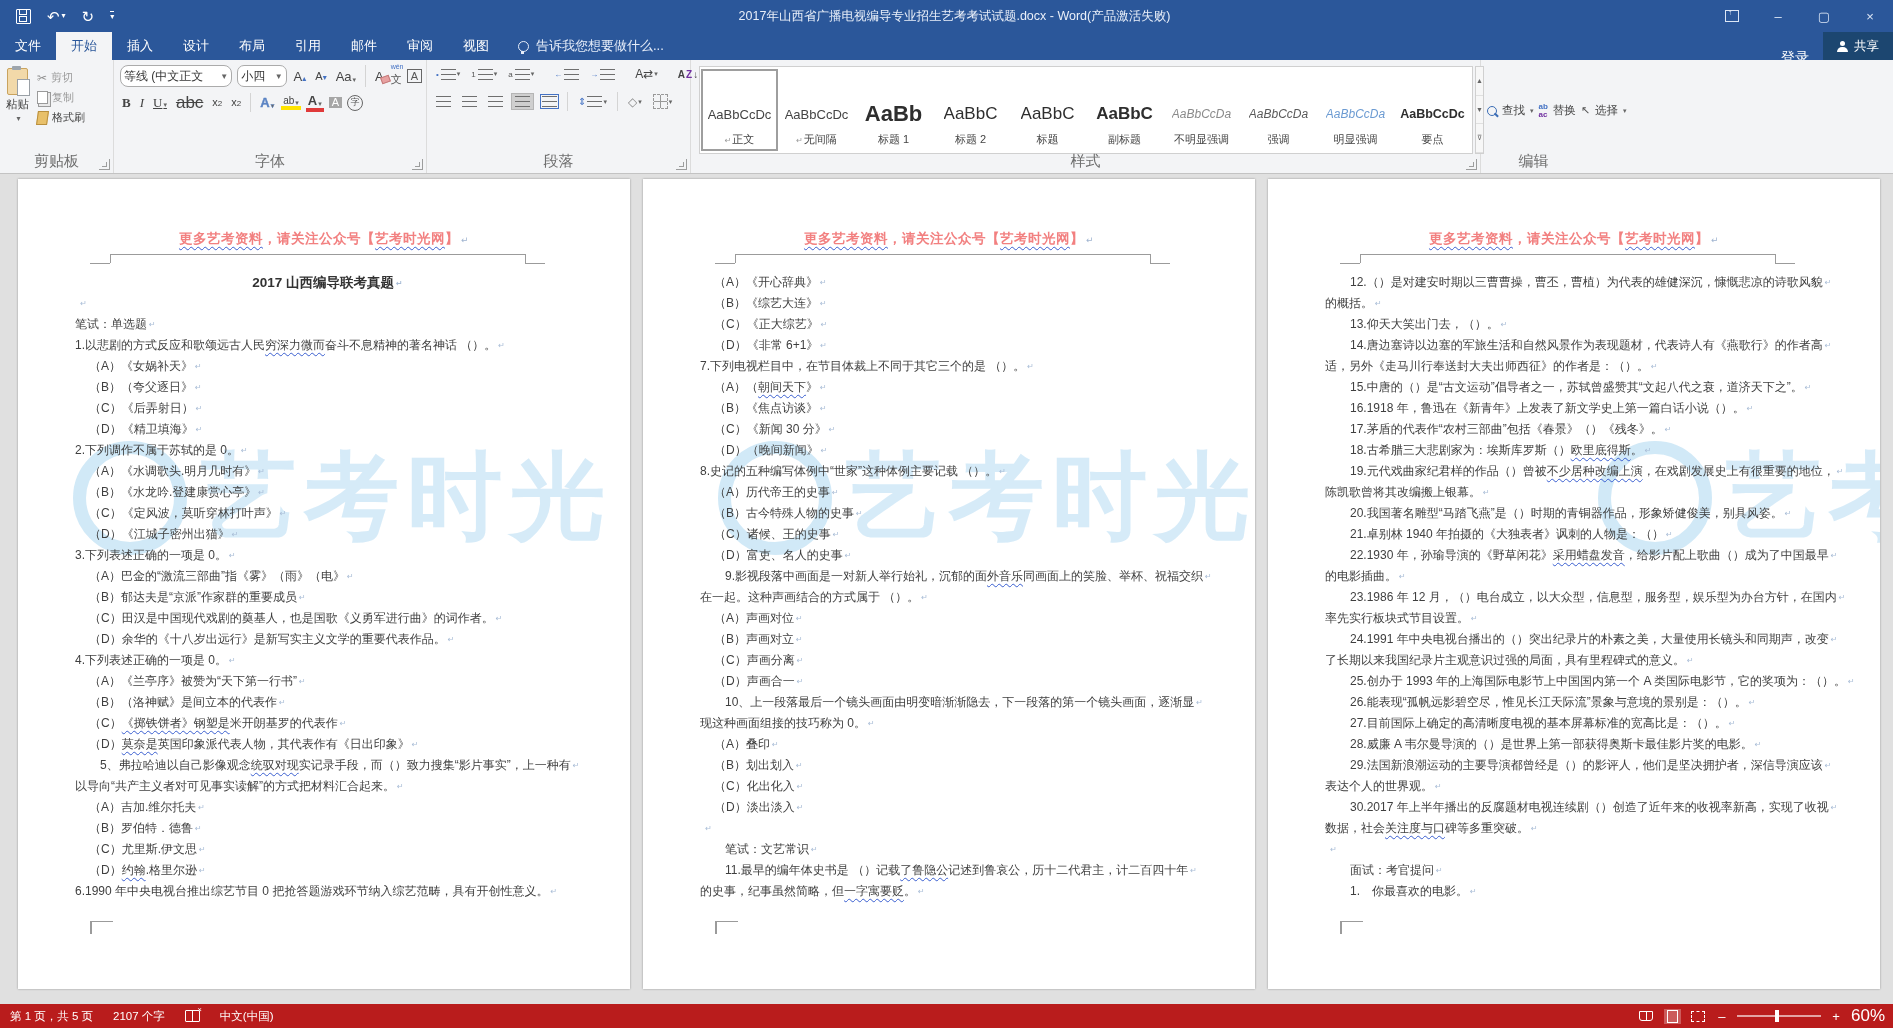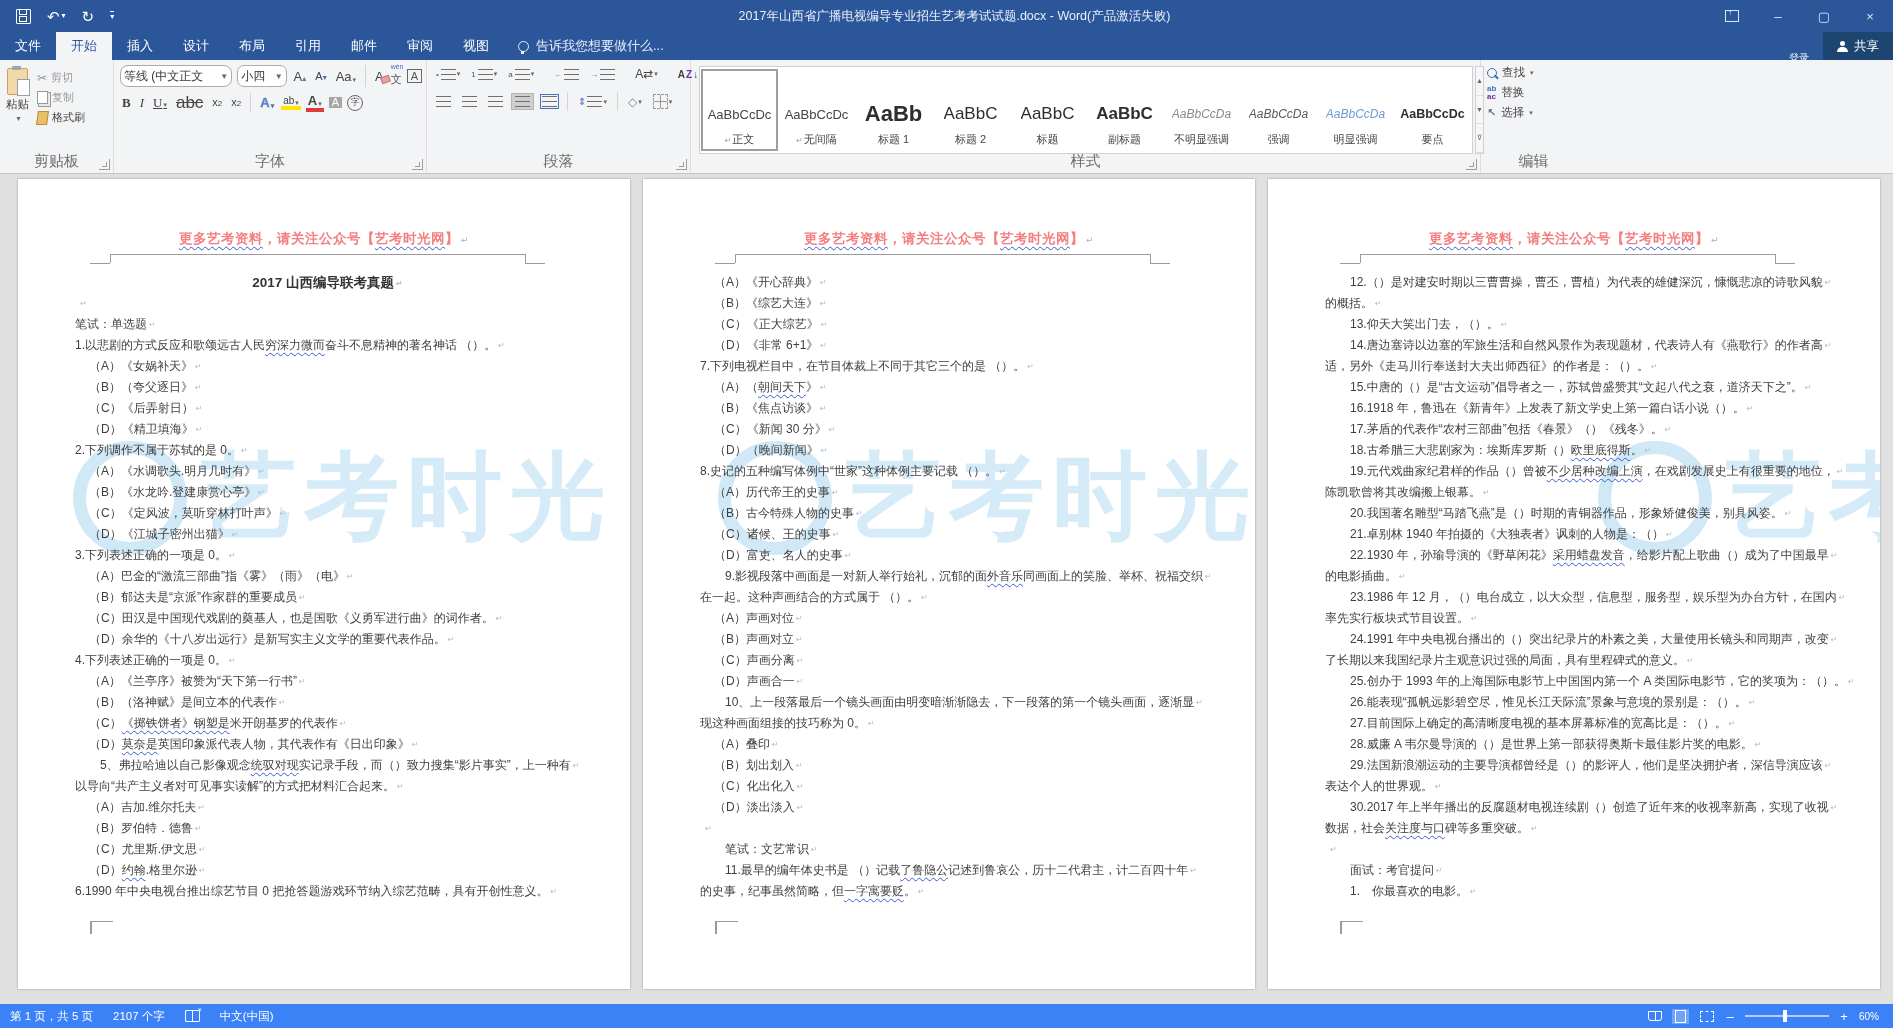--- a/index.html
+++ b/index.html
@@ -20,21 +20,21 @@
   .ico-ribopt{width:12px;height:10px;border:1px solid #dce6f5;position:relative;display:inline-block;}
   .ico-ribopt::after{content:"↑";position:absolute;left:2px;top:-3px;font-size:8px;}
   
   .tabrow{height:28px;background:#2b579a;display:flex;align-items:stretch;color:#fff;font-size:13px;}
   .tab{padding:0 15px;display:flex;align-items:center;cursor:default;}
   .tab.active{background:#f3f4f6;color:#2b579a;}
   .tellme{display:flex;align-items:center;gap:7px;padding:0 14px;color:#e6edf9;}
   .ico-bulb{width:9px;height:9px;border:1.5px solid #e6edf9;border-radius:50%;position:relative;display:inline-block;}
   .ico-bulb::after{content:"";position:absolute;left:2px;top:9px;width:3px;height:3px;background:#e6edf9;}
   .tr-right{margin-left:auto;display:flex;align-items:stretch;}
-  .signin{display:flex;align-items:center;padding:0 14px;font-size:10px;margin-top:24px;}
+  .signin{display:flex;align-items:center;padding:0 14px;font-size:14px;margin-top:24px;}
   .share{display:flex;align-items:center;gap:6px;padding:0 14px;background:#1c4670;font-size:12.5px;}
   .ico-person{width:11px;height:11px;position:relative;display:inline-block;}
   .ico-person::before{content:"";position:absolute;left:3px;top:0;width:5px;height:5px;border-radius:50%;background:#fff;}
   .ico-person::after{content:"";position:absolute;left:0px;top:6px;width:11px;height:5px;border-radius:5px 5px 0 0;background:#fff;}
   
   .ribbon{height:113px;background:#f3f4f6;border-bottom:1px solid #c3c3c3;display:flex;position:relative;color:#565656;}
   .grp{position:relative;flex-shrink:0;border-right:1px solid #dcdcdc;padding:5px 4px 17px 6px;}
   .grp-label{position:absolute;left:0;right:0;bottom:2px;text-align:center;font-size:15px;color:#6e6e6e;}
   .launcher{position:absolute;right:3px;bottom:3px;width:10px;height:10px;border-right:1px solid #808080;border-bottom:1px solid #808080;opacity:.75;}
   .launcher::before{content:"";position:absolute;right:2px;bottom:2px;width:4px;height:4px;border-right:1px solid #808080;border-bottom:1px solid #808080;}
@@ -98,21 +98,21 @@
   .s-h2{font-size:17px;color:#2e2e2e;}
   .s-title{font-size:17px;color:#2e2e2e;}
   .s-sub{font-size:17px;font-weight:bold;color:#2e2e2e;}
   .s-subtle{font-size:12px;font-style:italic;color:#8a8a8a;}
   .s-emph{font-size:12px;font-style:italic;color:#595959;}
   .s-intense{font-size:12px;font-style:italic;color:#6c9bd2;}
   .s-strong{font-size:12.5px;font-weight:bold;color:#2e2e2e;}
   .gal-scroll{width:16px;display:flex;flex-direction:column;margin:1px 2px 2px 0;border:1px solid #d0d0d0;background:#f7f7f7;}
   .gal-scroll span{flex:1;display:flex;align-items:center;justify-content:center;font-size:7px;color:#666;border-bottom:1px solid #e0e0e0;}
   
-  .g-edit{width:95px;display:flex;flex-direction:column;gap:5px;border-right:none;}
+  .g-edit{width:95px;display:flex;gap:5px;border-right:none;}
   .ebtn{display:flex;align-items:center;gap:5px;font-size:11.5px;color:#444;white-space:nowrap;}
   .ebtn .da{font-size:7px;color:#666;}
   .ico-find{width:8px;height:8px;border:1.6px solid #3b6db5;border-radius:50%;position:relative;display:inline-block;}
   .ico-find::after{content:"";position:absolute;left:6px;top:7px;width:5px;height:1.6px;background:#3b6db5;transform:rotate(45deg);}
   .ico-replace{font-size:8px;color:#7030a0;font-weight:bold;line-height:.9;display:inline-block;}
   .ico-replace b{color:#4472c4;display:block;}
   .ico-select{font-size:11px;color:#555;}
   
   .docarea{position:absolute;top:174px;left:0;right:0;bottom:24px;background:#e0e0e0;overflow:hidden;}
   .page{position:absolute;top:5px;width:612px;height:810px;background:#fff;box-shadow:0 0 2px rgba(0,0,0,.35);overflow:hidden;}
@@ -133,37 +133,37 @@
   .line::after{content:"↵";font-size:8px;color:#a8bcd6;margin-left:2px;vertical-align:1px;}
   .line.center{text-align:center;}
   .line.bold{font-weight:bold;font-size:13.5px;color:#333;}
   .line.ind1{padding-left:14px;}
   .line.ind2{padding-left:25px;}
   .watermark{position:absolute;display:flex;align-items:center;gap:14px;pointer-events:none;z-index:0;}
   .wm-ring{width:88px;height:88px;border:13px solid rgba(140,199,236,.40);border-radius:50%;flex-shrink:0;}
   .wm-text{font-size:95px;font-weight:bold;color:rgba(140,199,236,.36);letter-spacing:8px;white-space:nowrap;}
   .page-body,.page-header{z-index:1;}
   
-  .statusbar{position:absolute;left:0;right:0;bottom:0;height:24px;background:#3b82f6;color:#fff;display:flex;align-items:center;font-size:11.5px;}
+  .statusbar{position:absolute;left:0;right:0;bottom:0;height:24px;background:#b91c1c;color:#fff;display:flex;align-items:center;font-size:11.5px;}
   .sb-item{padding:0 10px;display:flex;align-items:center;gap:4px;white-space:nowrap;}
   .ico-book{width:13px;height:10px;border:1px solid #fff;border-radius:1px;position:relative;display:inline-block;}
   .ico-book::before{content:"";position:absolute;left:50%;top:0;bottom:0;width:1px;background:#fff;}
   .ico-book::after{content:"×";position:absolute;right:-3px;top:-6px;font-size:8px;color:#fff;}
   .sb-right{margin-left:auto;display:flex;align-items:center;gap:9px;padding-right:8px;}
   .view-btn{width:17px;height:15px;display:flex;align-items:center;justify-content:center;}
   .view-btn.active{background:rgba(255,255,255,.28);}
   .vi{display:inline-block;border:1px solid #fff;}
   .vi-read{width:12px;height:8px;border-radius:0 0 3px 3px;position:relative;}
   .vi-read::before{content:"";position:absolute;left:50%;top:0;bottom:0;width:1px;background:#fff;}
   .vi-print{width:9px;height:11px;}
   .vi-web{width:12px;height:9px;border-style:dashed;border-width:1px;}
   .zoom-minus,.zoom-plus{font-size:13px;width:12px;text-align:center;}
   .zoom-track{width:84px;height:2px;background:rgba(255,255,255,.6);position:relative;}
   .zoom-thumb{position:absolute;left:45%;top:-5px;width:4px;height:12px;background:#fff;}
-  .zoom-pct{font-size:10px;min-width:26px;}
+  .zoom-pct{font-size:17px;min-width:26px;text-align:right;}
 </style>
 </head>
 <body>
 
 <div class="app">
 
   <div class="titlebar">
     <div class="qat">
       <span class="qbtn">
           <span class="ico-save"></span>

